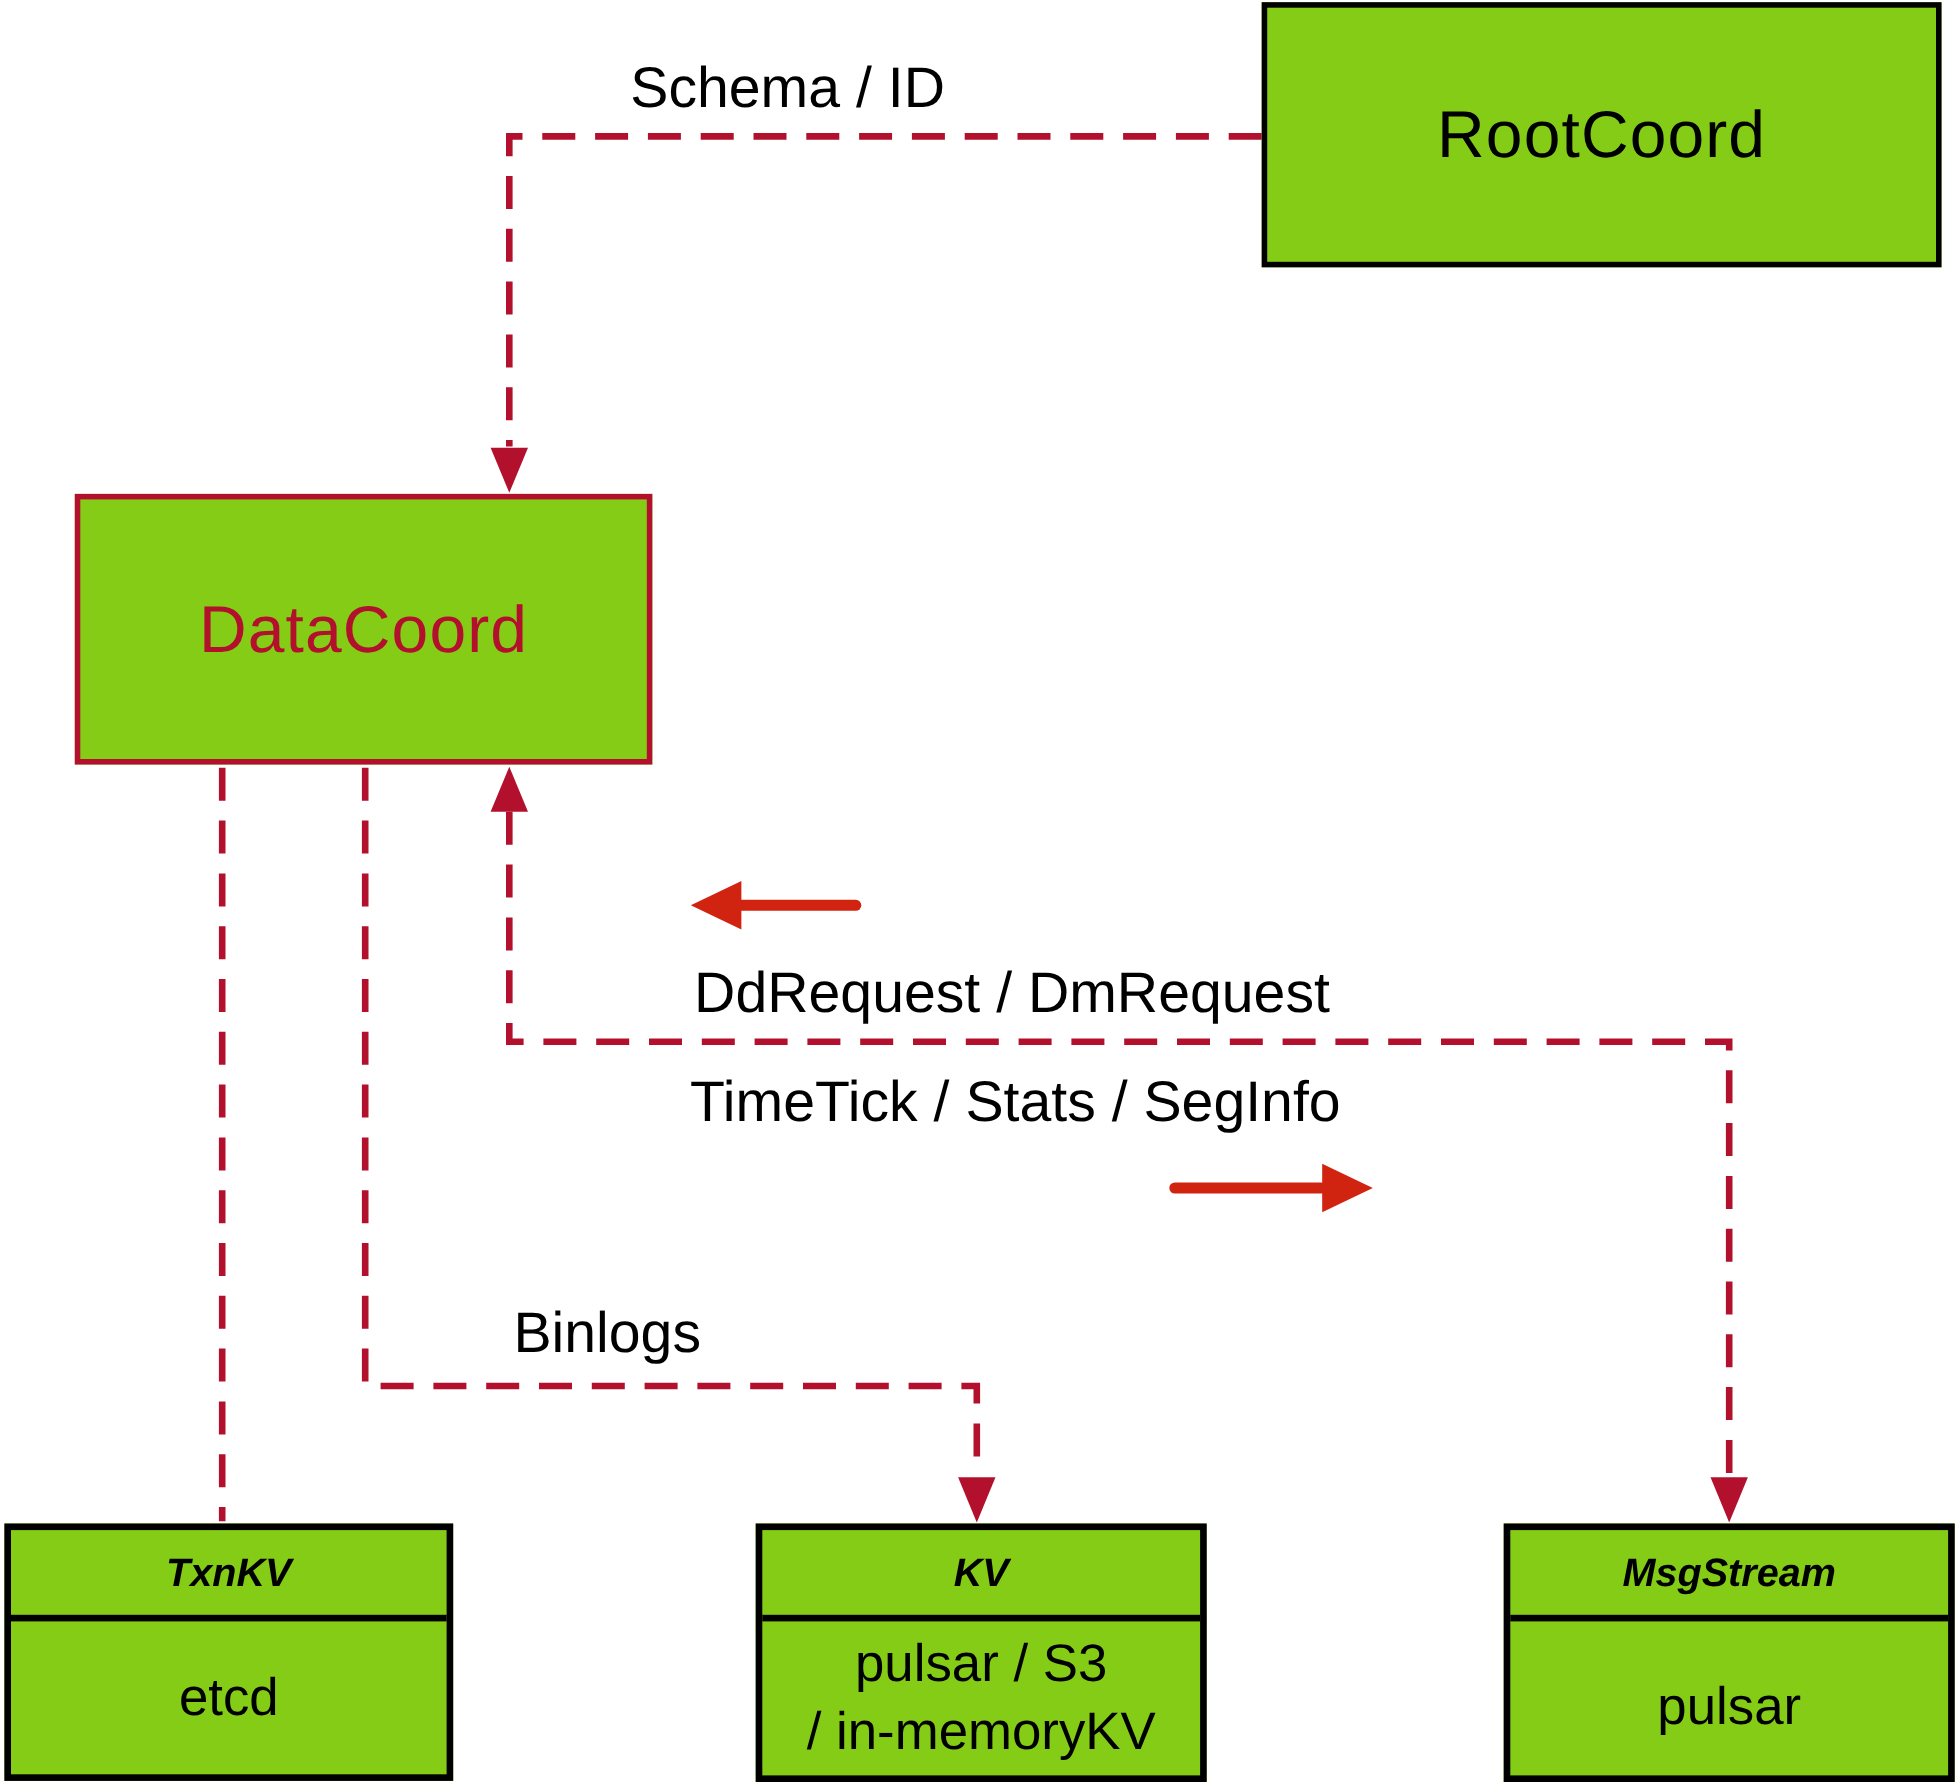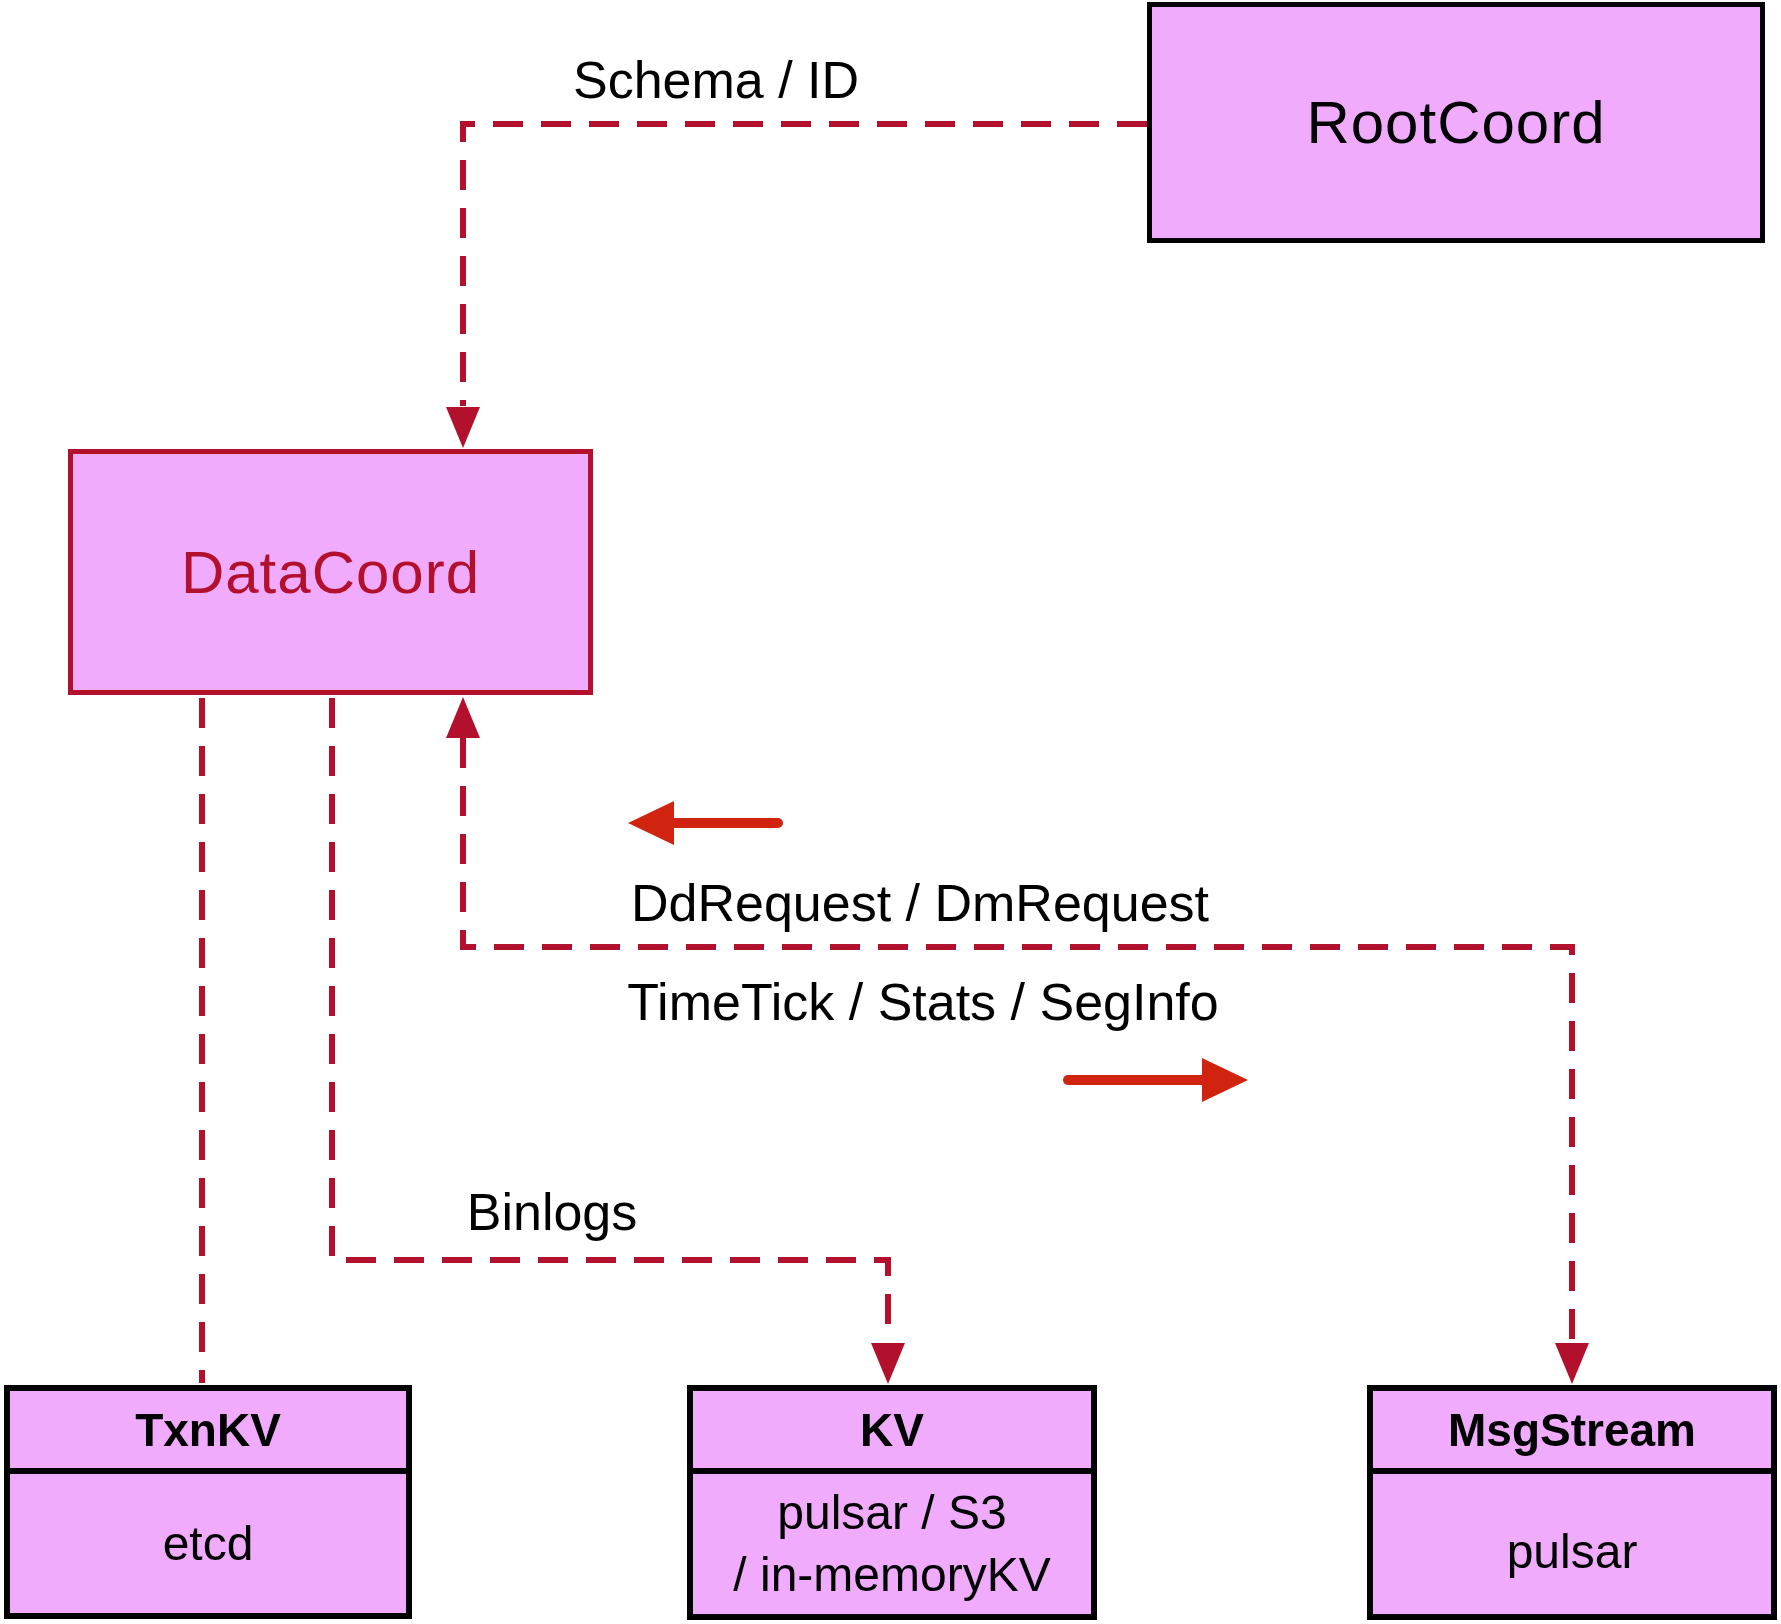--- a/index.html
+++ b/index.html
@@ -36,21 +36,21 @@
     stroke-width: 10;
     stroke-linecap: round;
   }
   .head-solid {
     fill: var(--arrow-red, #d02410);
     stroke: none;
   }
   .node {
     position: absolute;
     box-sizing: border-box;
-    background: #f0abfc;
+    background: #84cc16;
     color: var(--text-black, #000000);
   }
   .node-plain {
     border: 5px solid var(--box-black, #000000);
     display: flex;
     align-items: center;
     justify-content: center;
     font-size: 60px;
     letter-spacing: 1px;
   }
@@ -63,21 +63,22 @@
     display: flex;
     flex-direction: column;
   }
   .node-table .thead {
     flex: 0 0 77px;
     border-bottom: 6px solid var(--box-black, #000000);
     display: flex;
     align-items: center;
     justify-content: center;
     font-weight: bold;
-    font-size: 46px;
+    font-size: 36px;
+    font-style: italic;
   }
   .node-table .tbody {
     flex: 1 1 auto;
     display: flex;
     flex-direction: column;
     align-items: center;
     justify-content: center;
     font-size: 48px;
     line-height: 62px;
     text-align: center;

